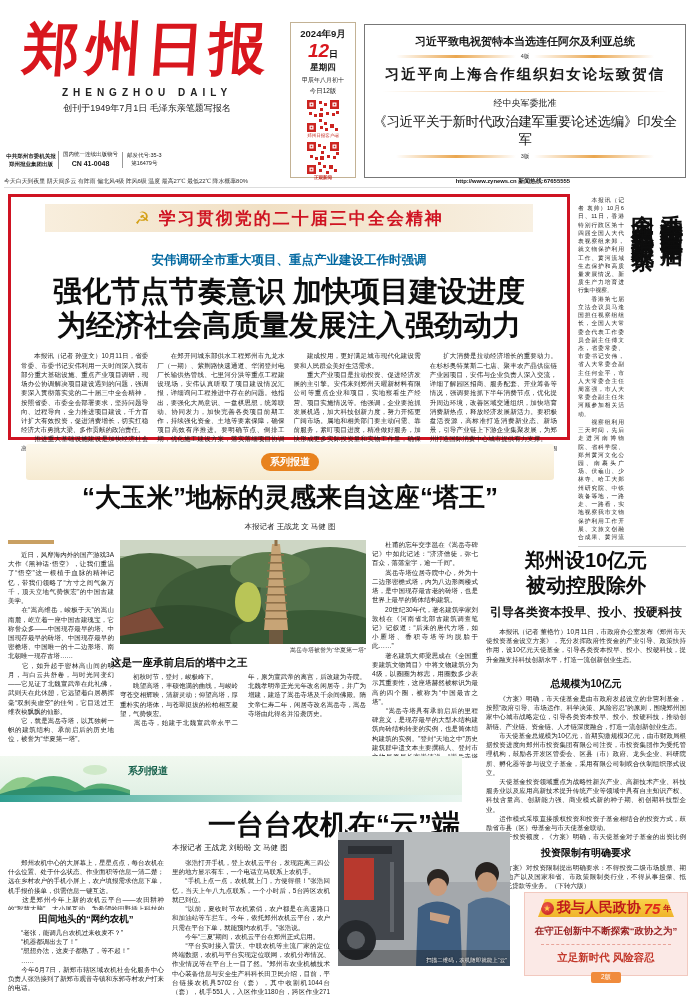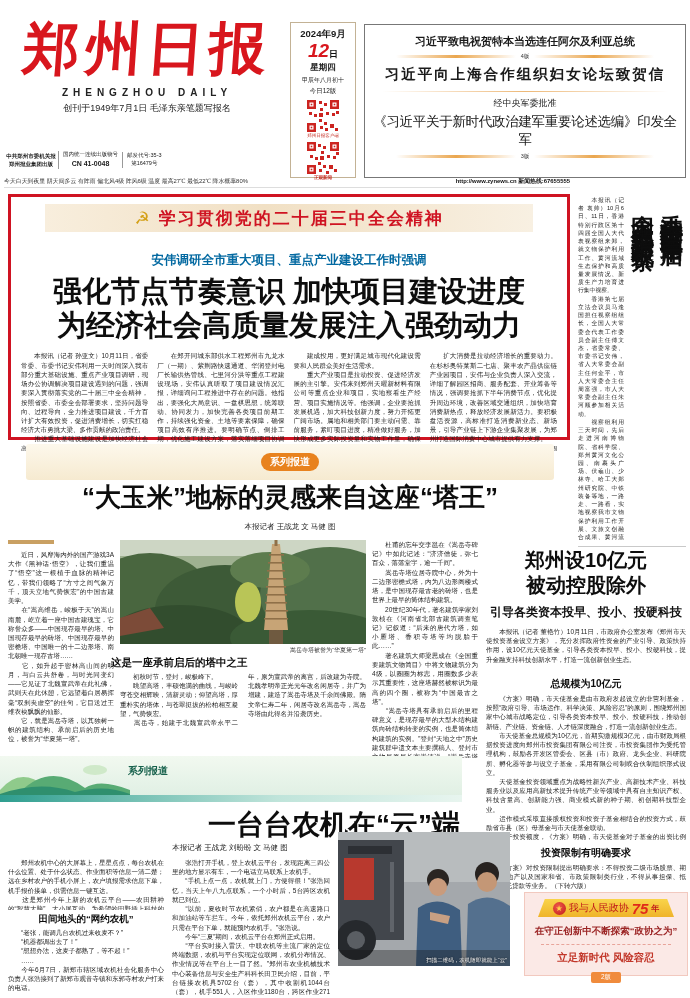--- a/index.html
+++ b/index.html
@@ -102,21 +102,21 @@
   .farm-caption{position:absolute;left:0;bottom:2px;width:100%;text-align:right;font-size:5.5px;color:#fff;
                 text-shadow:0 0 2px #000;padding-right:3px;box-sizing:border-box;}
   
   #cppcc-box{left:524px;top:892px;width:164px;height:84px;background:#fbe9e6;border:1px solid #f2c9bf;
              box-sizing:border-box;text-align:center;}
   .cp-banner{margin:6px auto 0;width:136px;height:18px;background:linear-gradient(#f9d44a,#efb32a);
              clip-path:polygon(5% 0,95% 0,100% 100%,0 100%);
              display:flex;align-items:center;justify-content:center;gap:3px;}
   .cp-emblem{width:13px;height:13px;border-radius:50%;background:radial-gradient(circle at 40% 35%,#ef5a4a,#c01a1a);
              color:#ffd24a;font-size:8px;line-height:13px;flex:none;}
-  .cp-banner-text{color:#c01a1a;font-weight:normal;font-size:10px;}
+  .cp-banner-text{color:#c01a1a;font-weight:bold;font-size:14px;}
   .cp-num{color:#e02a1a;font-style:italic;font-weight:bold;font-size:15px;line-height:1;}
   .cp-suffix{color:#c01a1a;font-weight:bold;font-size:8px;}
   .cp-line1{color:#9b2424;font-size:9.5px;font-weight:bold;margin-top:8px;}
   .cp-divider{border-top:1px dashed #e8a49a;margin:6px 16px;}
   .cp-line2{color:#c2372a;font-size:10.5px;font-weight:bold;}
   .cp-badge{display:inline-block;background:#f08b3c;color:#fff;font-size:6.5px;border-radius:2px;
             padding:1px 10px;margin-top:6px;}
 </style>
 </head>
 <body>

